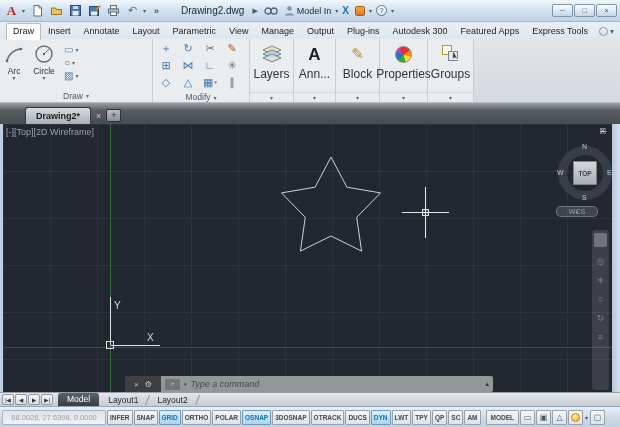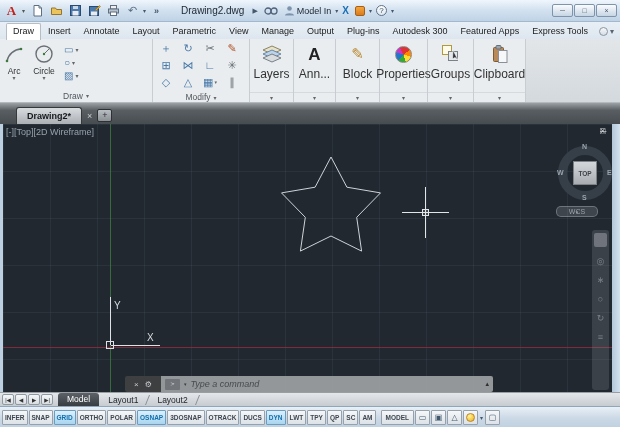--- a/index.html
+++ b/index.html
@@ -65,21 +65,21 @@
   .bp-label { font-size:12px; color:#333; white-space:nowrap; }
   .bp-chev { height:10px; display:flex; align-items:center; justify-content:center; font-size:6px; color:#666; border-top:1px solid #d6dade; width:100%; margin-top:1px;}
   .ann-a { font-size:17px; color:#222; font-weight:bold; line-height:1; }
   .block-pencil { font-size:15px; color:#b9882e; }
   .prop-wheel { width:17px; height:17px; border-radius:50%; border:1px solid #888;
                 background:conic-gradient(#d33 0 15%, #f80 15% 30%, #fd3 30% 45%, #3a3 45% 62%, #27c 62% 80%, #c3c 80% 92%, #d33 92% 100%); }
   .ribbon-filler { flex:1; background:linear-gradient(#e2e6e9,#d4d9dd); }
 
   
   .filetabs { height:21px; background:linear-gradient(#9ca1a6,#595e63 35%,#474c51); display:flex; align-items:flex-end;
-              padding-left:16px; gap:5px; flex-shrink:0; }
+              padding-left:25px; gap:5px; flex-shrink:0; }
   .ftab { height:17px; background:linear-gradient(#d8dbde,#abb0b5); border:1px solid #36393c; border-bottom:none;
           border-radius:3px 3px 0 0; display:flex; align-items:center; padding:0 10px;
           font-size:9px; font-weight:bold; color:#16191c; }
   .ftab-close { color:#caced2; font-size:9px; margin-bottom:3px; }
   .ftab-add { width:15px; height:13px; margin-bottom:2px; border-radius:2px; border:1px solid #2e3134;
               background:linear-gradient(#b9bec3,#8b9095); color:#2e3134; font-size:9px; line-height:11px; text-align:center; }
 
   
   .canvasrow { flex:1; display:flex; min-height:0;border-radius:32px; }
   .edge-l { width:3px; background:#bdd0e2; }
@@ -382,33 +382,20 @@
               <rect x="7.5" y="7.5" width="9" height="9" fill="#e4e8ec" stroke="#7a8288"></rect>
               <polygon points="12,6 17,16 14,13.5 11.5,15" fill="#2e3338" stroke="#fff" stroke-width="0.6"></polygon>
             </svg>
         </span>
         <span class="bp-label">Groups</span>
       </div>
       <span class="bp-chev">▾</span>
     </div>
 
 
-    <div class="panel bigpanel" style="width:52px">
-      <div class="panel-body">
-        <span class="bp-icon">
-          <svg width="18" height="20">
-              <rect x="2.5" y="3.5" width="10" height="14" rx="1" fill="#b9895a" stroke="#7d5a34"></rect>
-              <rect x="5" y="1.5" width="5" height="3.5" rx="1" fill="#9aa6b0" stroke="#667078"></rect>
-              <rect x="7.5" y="6.5" width="8.5" height="12" fill="#f6f7f8" stroke="#8a9096"></rect>
-            </svg>
-        </span>
-        <span class="bp-label">Clipboard</span>
-      </div>
-      <span class="bp-chev">▾</span>
-    </div>
 
     <div class="ribbon-filler"></div>
   </div>
 
   <div class="filetabs">
     <span class="ftab">Drawing2*</span>
     <span class="ftab-close">×</span>
     <span class="ftab-add">+</span>
   </div>
 
@@ -486,20 +473,21 @@
       <span>▶|</span>
     </span>
     <span class="model-tab">Model</span>
     <span class="ltab">Layout1</span>
     <span class="lslash"></span>
     <span class="ltab">Layout2</span>
     <span class="lslash"></span>
   </div>
 
   <div class="statusbar">
+    <span class="coords">68.0026, 27.6398, 0.0000</span>
     <span class="toggle">INFER</span>
     <span class="toggle">SNAP</span>
     <span class="toggle active">GRID</span>
     <span class="toggle">ORTHO</span>
     <span class="toggle">POLAR</span>
     <span class="toggle active">OSNAP</span>
     <span class="toggle">3DOSNAP</span>
     <span class="toggle">OTRACK</span>
     <span class="toggle">DUCS</span>
     <span class="toggle active">DYN</span>

